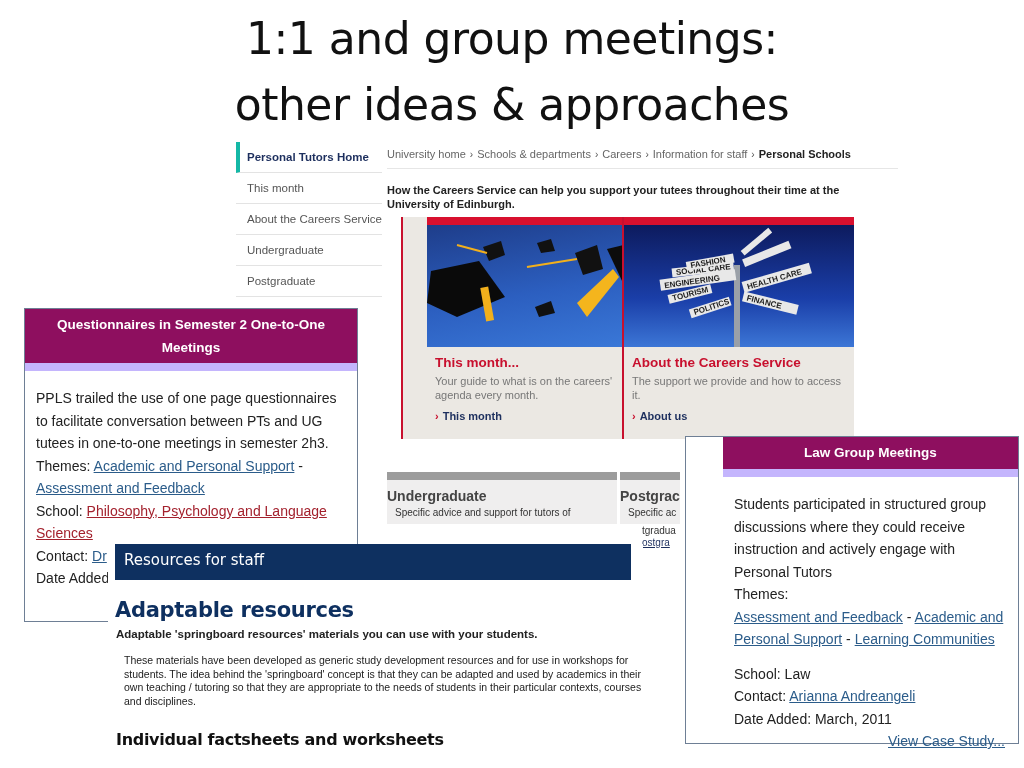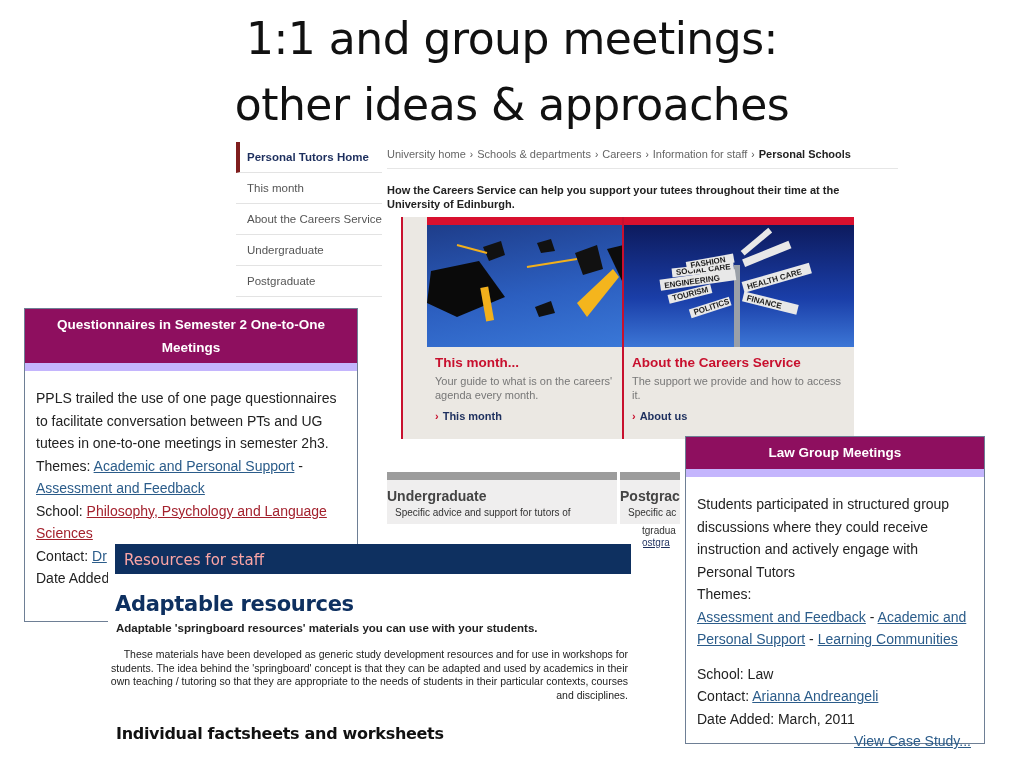--- a/index.html
+++ b/index.html
@@ -15,21 +15,21 @@
   }
 
   
   .careers { position: absolute; left: 236px; top: 142px; width: 662px; height: 410px; background: #fff; }
   .careers .sidenav { position: absolute; left: 0; top: 0; width: 146px; }
   .sidenav .nav-item {
     display: block; font-size: 11.5px; color: #555; padding: 7px 0 7px 11px;
     border-bottom: 1px solid #e3e3e3; line-height: 16px;
   }
   .sidenav .nav-item.active {
-    font-weight: bold; color: #1d2f5e; border-left: 4px solid #7f1d1d; padding-left: 7px;
+    font-weight: bold; color: #1d2f5e; border-left: 4px solid #14b8a6; padding-left: 7px;
     font-size: 11.5px;
   }
   .careers .crumbs {
     position: absolute; left: 151px; top: 6px; width: 511px; font-size: 11px; color: #666;
     padding-bottom: 8px; border-bottom: 1px solid #e6e6e6; white-space: nowrap;
   }
   .crumbs .sep { color: #555; margin: 0 4px; font-size: 10px; }
   .crumbs .current { color: #222; font-weight: bold; }
   .careers .intro {
     position: absolute; left: 151px; top: 41px; width: 470px;
@@ -67,35 +67,35 @@
     background: #8e0f5f; color: #fff; text-align: center; font-weight: bold;
     font-size: 13.5px; line-height: 23px; padding: 4px 10px; border-bottom: 8px solid #c4b5fd;
   }
   .card-body { padding: 16px 11px; font-size: 14px; line-height: 22.5px; color: #222; }
   .card-body a { color: #2b5c8a; text-decoration: underline; }
   .card-body a.red { color: #a3212d; }
   .card-body .gap { height: 12px; }
 
   
   .lcard {
-    position: absolute; left: 685px; top: 436px; width: 300px; height: 308px;
-    background: #fff; border: 1px solid #6e7f95;
+    position: absolute; left: 685px; top: 436px; width: 334px; height: 308px;
+    background: #fff; border: 1px solid #6e7f95; padding-left: 37px;
   }
   .lcard .card-head { line-height: 26px; padding: 3px 10px; }
   .lcard .view-case { display: block; text-align: right; margin-right: 2px; }
 
   
   .resources { position: absolute; left: 108px; top: 544px; width: 535px; height: 224px; background: #fff; }
   .res-banner {
-    margin-left: 7px; width: 516px; height: 30px; background: #0e3060; color: #fca5a5;
+    margin-left: 7px; width: 516px; height: 36px; background: #0e3060; color: #ffffff;
     font-family: "DejaVu Sans", sans-serif; font-size: 15px; line-height: 32px; padding-left: 9px;
   }
   .res-h1 { margin-left: 7px; margin-top: 18px; color: #0e3060; font-size: 21px; font-weight: bold; font-family: "DejaVu Sans", sans-serif; letter-spacing: -0.3px; }
   .res-sub { margin-left: 8px; margin-top: 6px; font-size: 11.5px; font-weight: bold; color: #222; }
-  .res-para { margin-left: 0; margin-top: 14px; width: 520px; font-size: 10.5px; line-height: 13.6px; color: #222; text-align: right; }
+  .res-para { margin-left: 16px; margin-top: 14px; width: 520px; font-size: 10.5px; line-height: 13.6px; color: #222; }
   .res-h2 { margin-left: 8px; margin-top: 22px; font-size: 16px; font-weight: bold; color: #111; font-family: "DejaVu Sans", sans-serif; letter-spacing: -0.3px; }
 </style>
 </head>
 <body>
 
 <div class="slide-title">
   <div>1:1 and group meetings:</div>
   <div>other ideas &amp; approaches</div>
 </div>
 

